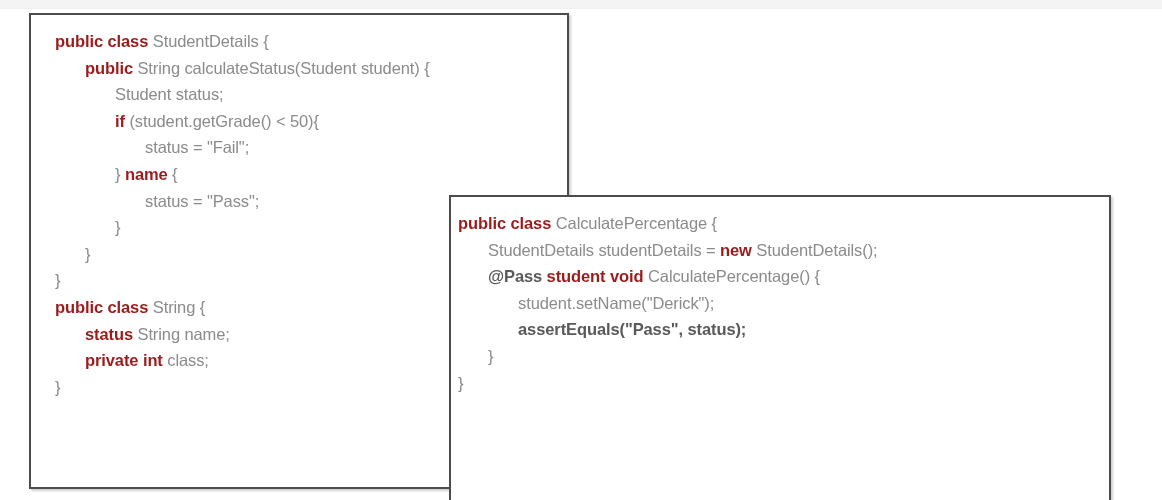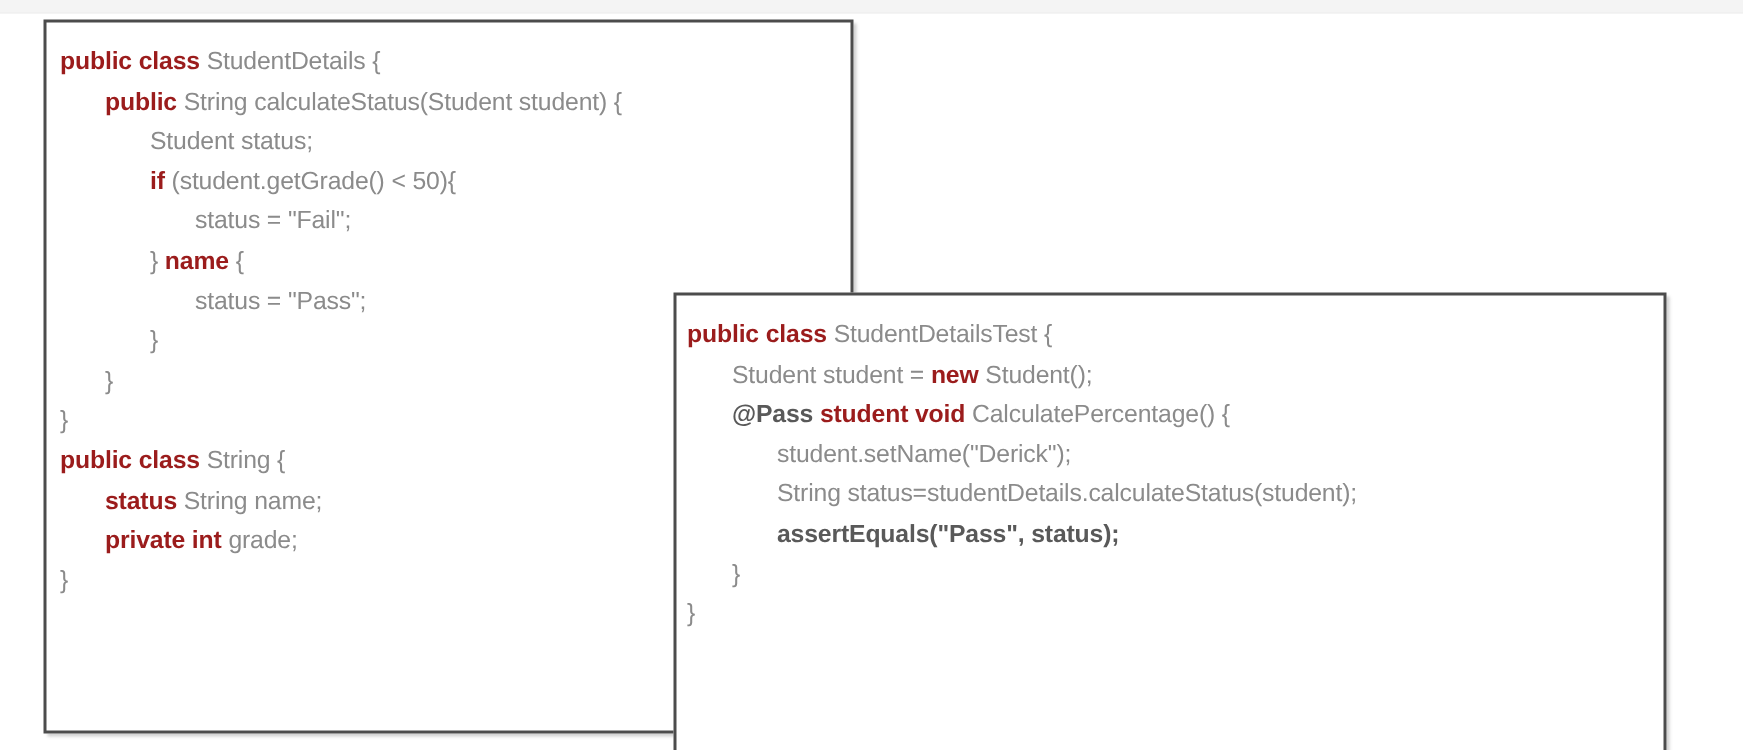--- a/index.html
+++ b/index.html
@@ -49,21 +49,21 @@
   .code-body {
     padding-top: 13px;
   }
   .code-line {
     font-size: 16.5px;
     line-height: 26.6px;
     color: #8b8b8b;
     white-space: pre;
     letter-spacing: -0.1px;
   }
-  #box-source .code-line { padding-left: 9px; }
+  #box-source .code-line { padding-left: 24px; }
   #box-test .code-line { padding-left: 7px; }
 
   .kw {
     color: #9b1c1c;
     font-weight: bold;
   }
   .ann {
     color: #595959;
     font-weight: bold;
   }
@@ -86,31 +86,30 @@
         <div class="code-line"><span style="display: inline-block; width: 60px;"></span><span>Student status;</span></div>
         <div class="code-line"><span style="display: inline-block; width: 60px;"></span><span class="kw">if </span><span>(student.getGrade() &lt; 50){</span></div>
         <div class="code-line"><span style="display: inline-block; width: 90px;"></span><span>status = "Fail";</span></div>
         <div class="code-line"><span style="display: inline-block; width: 60px;"></span><span>} </span><span class="kw">name </span><span>{</span></div>
         <div class="code-line"><span style="display: inline-block; width: 90px;"></span><span>status = "Pass";</span></div>
         <div class="code-line"><span style="display: inline-block; width: 60px;"></span><span>}</span></div>
         <div class="code-line"><span style="display: inline-block; width: 30px;"></span><span>}</span></div>
         <div class="code-line"><span style="display: inline-block; width: 0px;"></span><span>}</span></div>
         <div class="code-line"><span style="display: inline-block; width: 0px;"></span><span class="kw">public class </span><span>String {</span></div>
         <div class="code-line"><span style="display: inline-block; width: 30px;"></span><span class="kw">status </span><span>String name;</span></div>
-        <div class="code-line"><span style="display: inline-block; width: 30px;"></span><span class="kw">private int </span><span>grade;</span></div>
+        <div class="code-line"><span style="display: inline-block; width: 30px;"></span><span class="kw">private int </span><span>class;</span></div>
         <div class="code-line"><span style="display: inline-block; width: 0px;"></span><span>}</span></div>
       </div>
   </div>
 
   <div class="code-box" id="box-test">
     <div class="code-body">
-        <div class="code-line"><span style="display: inline-block; width: 0px;"></span><span class="kw">public class </span><span>StudentDetailsTest {</span></div>
-        <div class="code-line"><span style="display: inline-block; width: 30px;"></span><span>Student student = </span><span class="kw">new </span><span>Student();</span></div>
+        <div class="code-line"><span style="display: inline-block; width: 0px;"></span><span class="kw">public class </span><span>CalculatePercentage {</span></div>
+        <div class="code-line"><span style="display: inline-block; width: 30px;"></span><span>StudentDetails studentDetails = </span><span class="kw">new </span><span>StudentDetails();</span></div>
         <div class="code-line"><span style="display: inline-block; width: 30px;"></span><span class="ann">@Pass </span><span class="kw">student void </span><span>CalculatePercentage() {</span></div>
         <div class="code-line"><span style="display: inline-block; width: 60px;"></span><span>student.setName("Derick");</span></div>
-        <div class="code-line"><span style="display: inline-block; width: 60px;"></span><span>String status=studentDetails.calculateStatus(student);</span></div>
         <div class="code-line"><span style="display: inline-block; width: 60px;"></span><span class="assert">assertEquals("Pass", status);</span></div>
         <div class="code-line"><span style="display: inline-block; width: 30px;"></span><span>}</span></div>
         <div class="code-line"><span style="display: inline-block; width: 0px;"></span><span>}</span></div>
       </div>
   </div>
 
 </div>
 
 </body></html>

